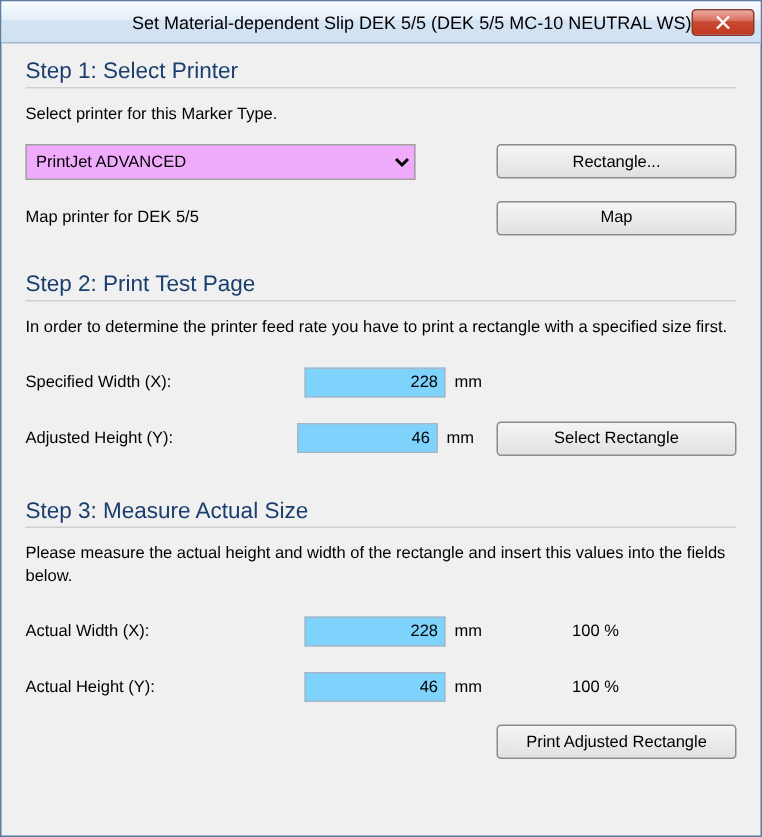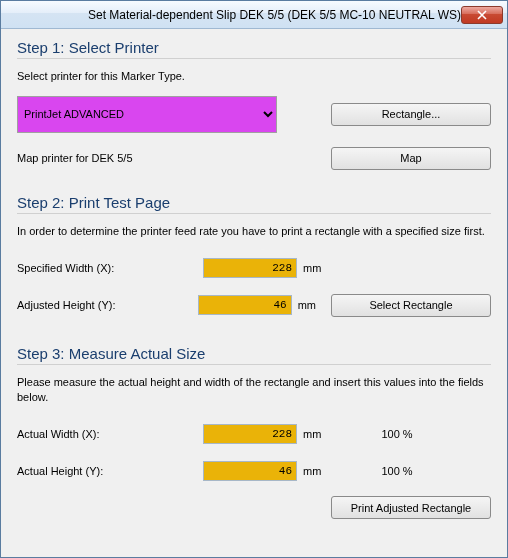--- a/index.html
+++ b/index.html
@@ -69,35 +69,34 @@
     margin-bottom: 8px;
     min-height: 23px;
   }
   .col-label { width: 170px; }
   .col-mid   { width: 110px; display:flex; justify-content:flex-end; }
   .col-unit  { width: 40px; padding-left:6px; }
   .col-pct   { width: 60px; text-align:center; margin-left: 30px; }
   .col-btn   { flex: 1; display:flex; justify-content:flex-end; }
   select.printer {
     width: 260px;
-    height: 37px;
+    height: 24px;
     font-size: 11px;
     border: 1px solid #a0a0a0;
-    background: #d946ef;
+    background: #f0abfc;
     padding: 1px 2px;
   }
   input.num {
     width: 94px;
     height: 20px;
     font-size: 11px;
     border: 1px solid #a7b7c7;
     padding: 1px 4px;
     text-align: right;
-    background:#eab308;
-    font-family:Liberation Mono, monospace;
+    background:#7dd3fc;
   }
   button.btn {
     width: 160px;
     height: 23px;
     font-size: 11px;
     border: 1px solid #8a8a8a;
     border-radius: 3px;
     background: linear-gradient(to bottom,#f5f5f5,#e1e1e1);
     cursor: pointer;
     color:#000;

